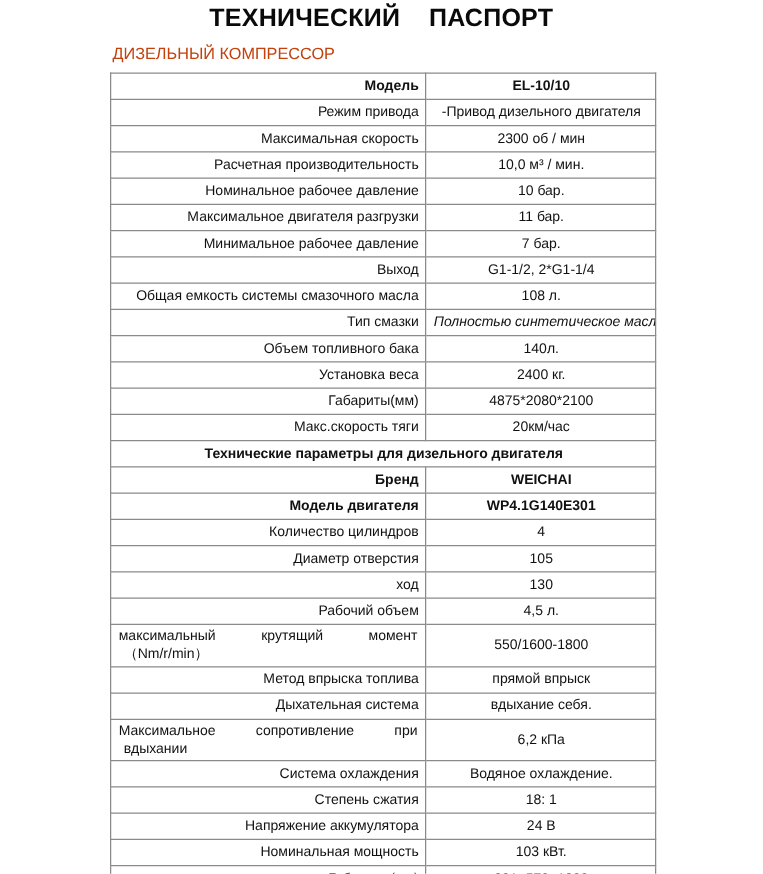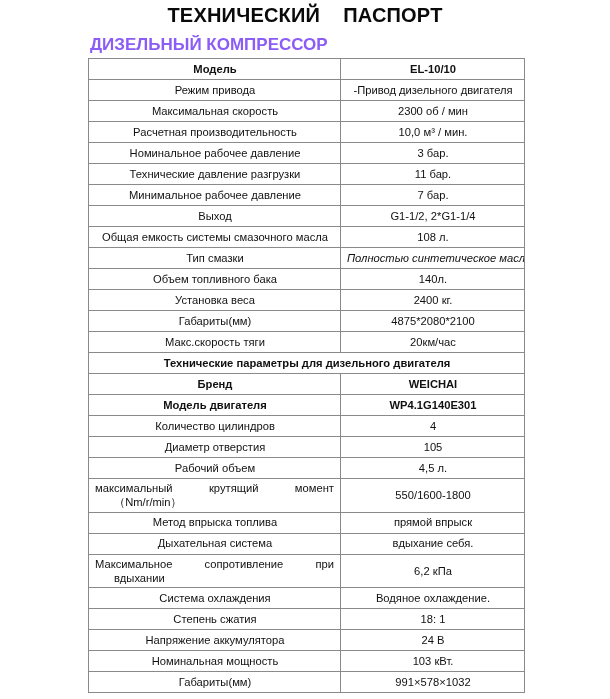--- a/index.html
+++ b/index.html
@@ -32,23 +32,23 @@
     font-weight: bold;
     letter-spacing: 0.2px;
     color: #0a0a0a;
     white-space: pre;
   }
 
   .doc-subtitle {
     position: absolute;
     left: 90px;
     top: 35px;
-    font-size: 17px;
-    font-weight: bold;
-    color: #8b5cf6;
+    font-size: 13px;
+    font-weight: normal;
+    color: #c2410c;
   }
 
   .spec-table {
     position: absolute;
     left: 88px;
     top: 58px;
     width: 436px;
     border-collapse: collapse;
     table-layout: fixed;
     font-size: 11.2px;
@@ -60,41 +60,40 @@
     padding: 2px 5px 2px 6px;
     vertical-align: middle;
     line-height: 1.28;
     height: 16px;
     overflow: hidden;
   }
 
   .col-label { width: 252px; }
   .col-value { width: 184px; }
 
-  td.label { text-align: center; }
+  td.label { text-align: right; }
   td.value { text-align: center; }
 
   tr.bold td { font-weight: bold; }
 
   td.section {
     font-weight: bold;
     text-align: center;
   }
 
   td.justified {
     text-align: justify;
     text-align-last: justify;
     padding-right: 6px;
   }
   td.justified .line2 {
     display: block;
     text-align: left;
     text-align-last: left;
     padding-left: 4px;
-    margin-left: 15px;
   }
   td.justified .line1 {
     display: block;
     text-align: justify;
     text-align-last: justify;
   }
 
   td.value.nowrap {
     white-space: nowrap;
     font-style: italic;
@@ -127,24 +126,24 @@
       <tr>
         <td class="label">Максимальная скорость</td>
         <td class="value">2300 об / мин</td>
       </tr>
       <tr>
         <td class="label">Расчетная производительность</td>
         <td class="value">10,0 м³ / мин.</td>
       </tr>
       <tr>
         <td class="label">Номинальное рабочее давление</td>
-        <td class="value">3 бар.</td>
-      </tr>
-      <tr>
-        <td class="label">Технические давление разгрузки</td>
+        <td class="value">10 бар.</td>
+      </tr>
+      <tr>
+        <td class="label">Максимальное двигателя разгрузки</td>
         <td class="value">11 бар.</td>
       </tr>
       <tr>
         <td class="label">Минимальное рабочее давление</td>
         <td class="value">7 бар.</td>
       </tr>
       <tr>
         <td class="label">Выход</td>
         <td class="value">G1-1/2, 2*G1-1/4</td>
       </tr>
@@ -185,20 +184,24 @@
         <td class="label">Модель двигателя</td>
         <td class="value">WP4.1G140E301</td>
       </tr>
       <tr>
         <td class="label">Количество цилиндров</td>
         <td class="value">4</td>
       </tr>
       <tr>
         <td class="label">Диаметр отверстия</td>
         <td class="value">105</td>
+      </tr>
+      <tr>
+        <td class="label">ход</td>
+        <td class="value">130</td>
       </tr>
       <tr>
         <td class="label">Рабочий объем</td>
         <td class="value">4,5 л.</td>
       </tr>
 
       <tr>
         <td class="label justified">
           <span class="line1">максимальный крутящий момент</span>
           <span class="line2">（Nm/r/min）</span>

